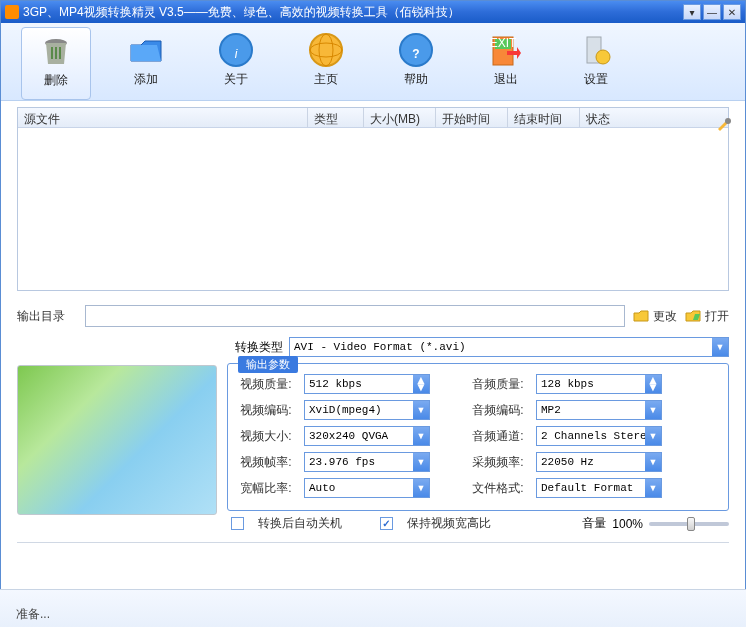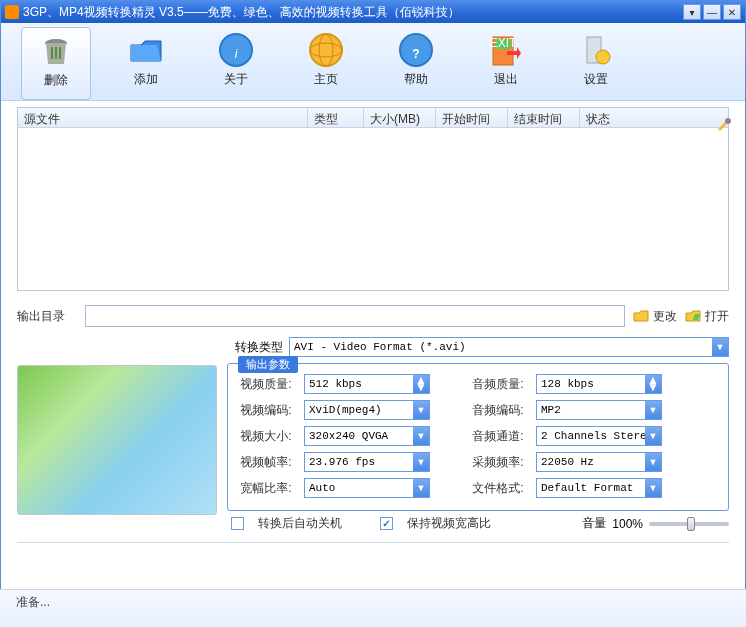--- a/index.html
+++ b/index.html
@@ -36,21 +36,21 @@
 .prow .plbl { width: 60px; text-align: center; color: #333; }
 .prow .combo { width: 126px; flex: none; }
 .prow .gap { width: 22px; }
 .chkrow { display: flex; align-items: center; gap: 14px; margin-top: 4px; padding-left: 4px; }
 .chk { width: 13px; height: 13px; border: 1px solid #6a9ae0; background: #fff; display: inline-flex; align-items: center; justify-content: center; }
 .chk.on::after { content: "✓"; color: #2a6ad0; font-size: 10px; font-weight: bold; }
 .chklbl { color: #333; }
 .volrow { margin-left: auto; display: flex; align-items: center; gap: 6px; }
 .slider { width: 80px; height: 4px; background: #c0c8d8; position: relative; border-radius: 2px; }
 .slider .thumb { position: absolute; top: -5px; width: 8px; height: 14px; background: linear-gradient(#f8f8f8,#d0d0d0); border: 1px solid #888; border-radius: 2px; }
-.status { position: absolute; left: 0; right: 0; bottom: 0; height: 38px; border-top: 1px solid #c8d4e4; background: linear-gradient(#f4f8ff,#e8f0fc); padding: 4px 16px; display: flex; align-items: flex-start; color: #444; }
+.status { position: absolute; left: 0; right: 0; bottom: 0; height: 38px; border-top: 1px solid #c8d4e4; background: linear-gradient(#f4f8ff,#e8f0fc); padding: 4px 16px; display: flex; align-items: flex-end; color: #444; }
 .divider { height: 1px; background: #d0d8e4; margin: 10px 16px 0 16px; }
 svg { display: block; }
 </style>
 </head>
 <body>
 
 <div class="titlebar">
   <div class="ico"></div>
   <div class="t">3GP、MP4视频转换精灵 V3.5——免费、绿色、高效的视频转换工具（佰锐科技）</div>
   <div class="wbtn">▾</div>

